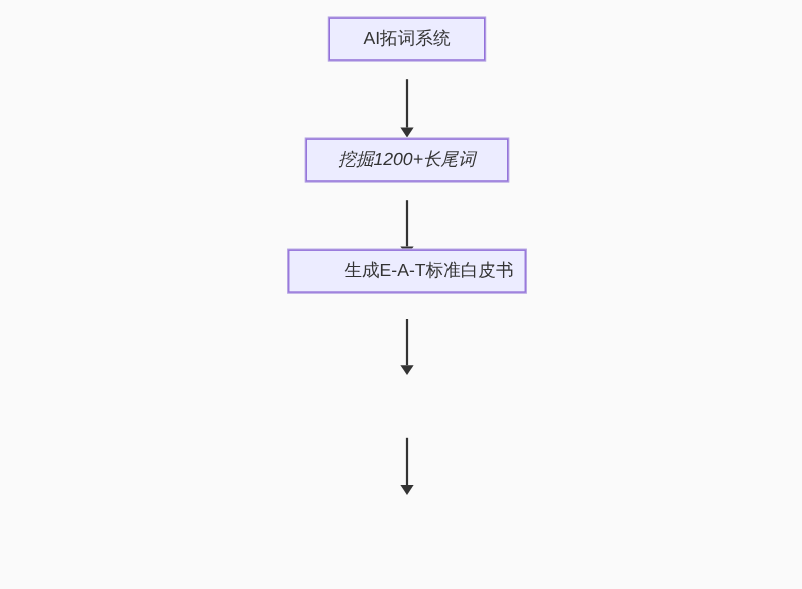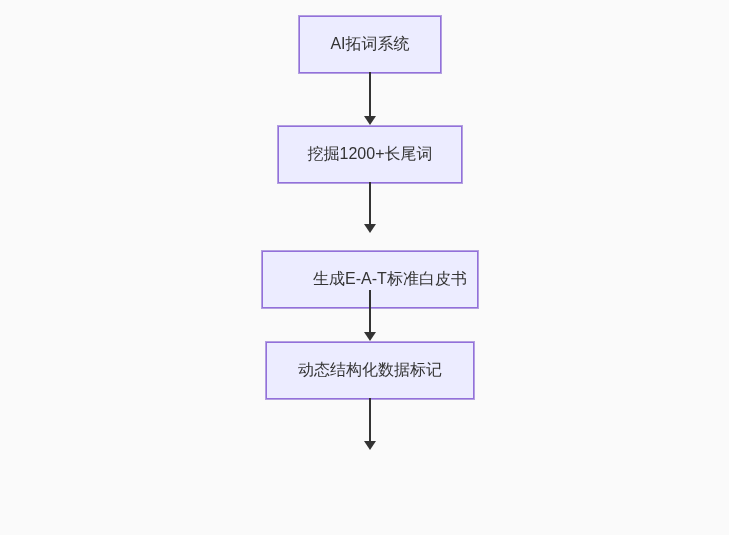--- a/index.html
+++ b/index.html
@@ -15,21 +15,21 @@
     overflow: hidden;
     background: var(--background);
     font-family: "Liberation Sans", "DejaVu Sans", sans-serif;
   }
   .canvas {
     position: relative;
     width: 729px; height: 535px;
   }
   .flow-node {
     position: absolute;
-    height: 59px;
+    height: 41px;
     background: var(--node-fill);
     border: 2px solid #b3a0e0;
     outline: 1px solid var(--node-border);
     outline-offset: -2px;
     display: flex;
     align-items: center;
     justify-content: center;
     color: var(--node-text);
     font-size: 16px;
     white-space: nowrap;
@@ -48,22 +48,22 @@
     background: var(--arrow);
   }
   .connector .arrow-head {
     width: 0; height: 0;
     border-left: 6px solid transparent;
     border-right: 6px solid transparent;
     border-top: 9px solid var(--arrow);
   }
   
   .n1 { left: 298px; top: 15px;  width: 144px; }
-  .n2 { left: 277px; top: 125px; width: 186px; }
-  .n3 { left: 261px; top: 250px; width: 218px; padding-left: 40px; }
+  .n2 { left: 277px; top: 125px; width: 186px; font-style: italic; }
+  .n3 { left: 261px; top: 226px; width: 218px; padding-left: 40px; }
   .n4 { left: 265px; top: 341px; width: 210px; }
   .n5 { left: 255px; top: 450px; width: 233px; height: 56px; }
   .c1 { top: 72px;  height: 53px; }
   .c2 { top: 182px; height: 51px; }
   .c3 { top: 290px; height: 51px; }
   .c4 { top: 398px; height: 52px; }
 </style>
 </head>
 <body>
 
@@ -89,23 +89,20 @@
 
   <div class="flow-node n3">
     <span>生成E-A-T标准白皮书</span>
   </div>
 
   <div class="connector c3">
     <div class="arrow-line"></div>
     <div class="arrow-head"></div>
   </div>
 
-  <div class="flow-node n4">
-    <span>动态结构化数据标记</span>
-  </div>
 
   <div class="connector c4">
     <div class="arrow-line"></div>
     <div class="arrow-head"></div>
   </div>
 
 
 </div>
 
 </body></html>

